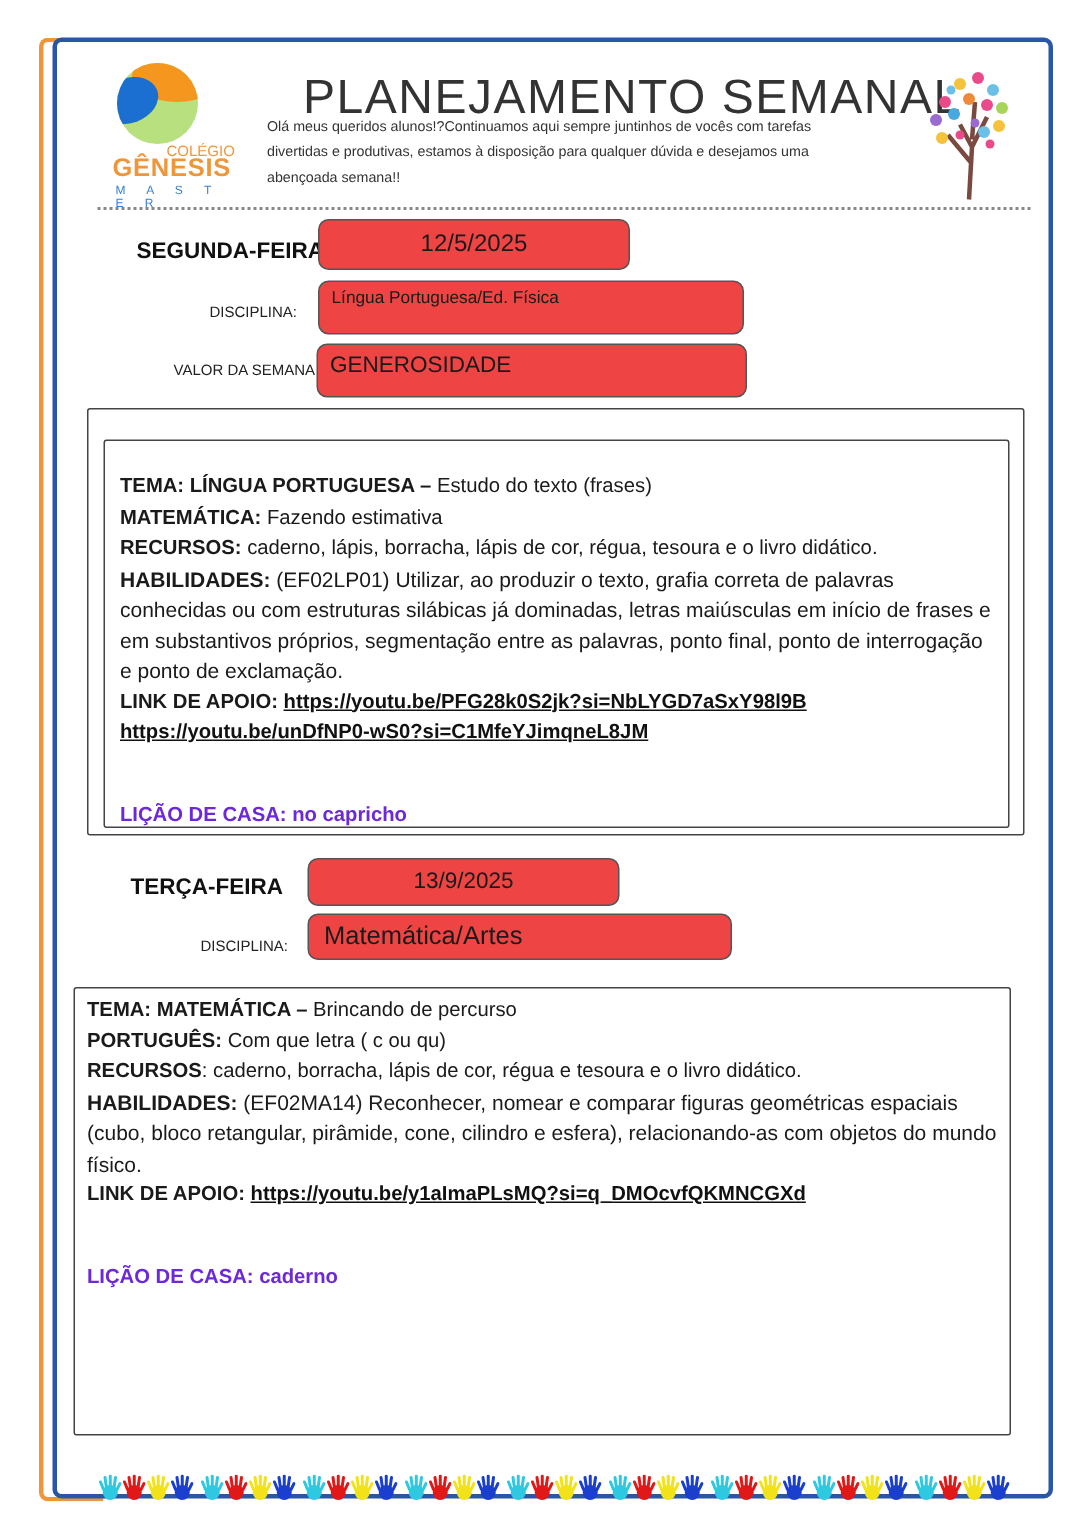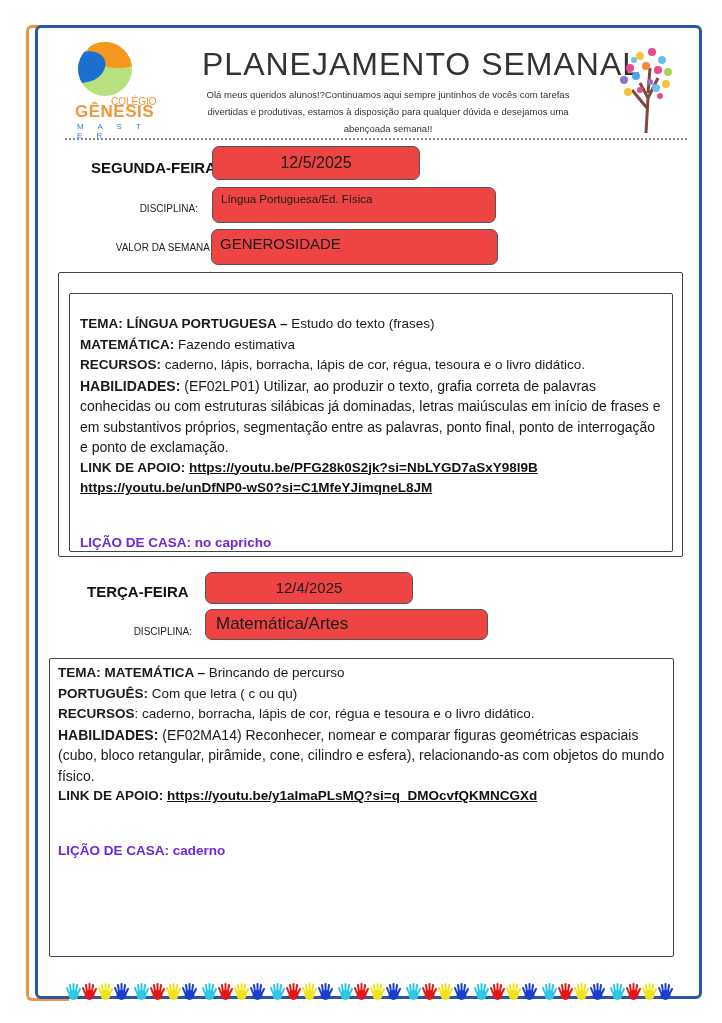--- a/index.html
+++ b/index.html
@@ -7,21 +7,21 @@
   .orange-frame { position: absolute; left: 26px; top: 25px; width: 40px; height: 970px; border: 3px solid #f0963a; border-right: none; border-radius: 6px 0 0 6px; }
   .blue-frame { position: absolute; left: 35px; top: 25px; width: 661px; height: 968px; border: 3px solid #2a56a8; border-radius: 6px; background: #fff; }
   .logo { position: absolute; left: 75px; top: 42px; width: 80px; height: 90px; }
   .logo-circle { position: absolute; left: 3px; top: 0; width: 54px; height: 54px; border-radius: 50%; overflow: hidden; background: #b8e07f; }
   .logo-circle .o { position: absolute; left: 10px; top: -8px; width: 60px; height: 34px; background: #f5961f; border-radius: 50%; }
   .logo-circle .b { position: absolute; left: -12px; top: 10px; width: 40px; height: 30px; background: #1a6fd0; border-radius: 50%; transform: rotate(-20deg); }
   .logo-colegio { position: absolute; left: 36px; top: 54px; font-size: 10px; color: #f0963a; }
   .logo-genesis { position: absolute; left: 0px; top: 60px; font-size: 17px; font-weight: bold; color: #f0963a; letter-spacing: 0.5px; }
   .logo-master { position: absolute; left: 2px; top: 80px; font-size: 8px; color: #3a7fd0; letter-spacing: 6px; }
   .title { position: absolute; left: 202px; top: 46px; font-size: 32px; color: #333; letter-spacing: 1px; }
-  .intro { position: absolute; left: 178px; top: 86px; width: 420px; font-size: 9.5px; line-height: 17px; text-align: center; color: #333; }
+  .intro { position: absolute; left: 178px; top: 76px; width: 420px; font-size: 9.5px; line-height: 17px; text-align: left; color: #333; }
   .tree { position: absolute; left: 610px; top: 38px; width: 70px; height: 96px; }
   .dots { position: absolute; left: 65px; top: 138px; width: 622px; border-top: 2px dotted #888; }
   .day-label { position: absolute; font-weight: bold; font-size: 15px; color: #111; }
   .small-label { position: absolute; font-size: 10px; color: #222; text-align: right; }
   .field { position: absolute; border: 1.5px solid #555; border-radius: 7px; background: #ef4444; box-sizing: border-box; }
   .outer-box { position: absolute; border: 1.5px solid #444; box-sizing: border-box; border-radius: 2px; }
   .inner-box { position: absolute; border: 1.5px solid #444; box-sizing: border-box; border-radius: 2px; padding: 20px 10px; font-size: 13.5px; line-height: 20.5px; }
   .b { font-weight: bold; }
   .lnk { font-weight: bold; text-decoration: underline; color: #111; }
   .red { color: #6d28d9; font-weight: bold; margin-top: 34px; }
@@ -88,21 +88,21 @@
   <div><span class="b">TEMA: LÍNGUA PORTUGUESA –</span><span> Estudo do texto (frases)</span></div>
   <div><span class="b">MATEMÁTICA:</span><span> Fazendo estimativa</span></div>
   <div><span class="b">RECURSOS:</span><span> caderno, lápis, borracha, lápis de cor, régua, tesoura e o livro didático.</span></div>
   <div class="hab"><span class="b">HABILIDADES:</span><span> (EF02LP01) Utilizar, ao produzir o texto, grafia correta de palavras conhecidas ou com estruturas silábicas já dominadas, letras maiúsculas em início de frases e em substantivos próprios, segmentação entre as palavras, ponto final, ponto de interrogação e ponto de exclamação.</span></div>
   <div><span class="b">LINK DE APOIO:</span> <a class="lnk">https://youtu.be/PFG28k0S2jk?si=NbLYGD7aSxY98l9B</a></div>
   <div><a class="lnk">https://youtu.be/unDfNP0-wS0?si=C1MfeYJimqneL8JM</a></div>
   <div class="red"><span>LIÇÃO DE CASA:</span><span>  no capricho</span></div>
 </div>
 
 <div class="day-label" style="left:87px; top:583px;">TERÇA-FEIRA</div>
-<div class="field" style="left:205px; top:572px; width:208px; height:32px; text-align:center; font-size:15px; line-height:29px;">12/4/2025</div>
+<div class="field" style="left:205px; top:572px; width:208px; height:32px; text-align:center; font-size:15px; line-height:29px;">13/9/2025</div>
 <div class="small-label" style="left:100px; top:626px; width:92px;">DISCIPLINA:</div>
 <div class="field" style="left:205px; top:609px; width:283px; height:31px; font-size:17px; padding:4px 10px;">Matemática/Artes</div>
 
 <div class="inner-box" style="left:49px; top:658px; width:625px; height:299px; padding:4px 8px;">
   <div><span class="b">TEMA: MATEMÁTICA –</span><span> Brincando de percurso</span></div>
   <div><span class="b">PORTUGUÊS:</span><span> Com que letra ( c ou qu)</span></div>
   <div><span class="b">RECURSOS</span><span>: caderno, borracha, lápis de cor, régua e tesoura e o livro didático.</span></div>
   <div class="hab"><span class="b">HABILIDADES:</span><span>  (EF02MA14) Reconhecer, nomear e comparar figuras geométricas espaciais (cubo, bloco retangular, pirâmide, cone, cilindro e esfera), relacionando-as com objetos do mundo físico.</span></div>
   <div><span class="b">LINK DE APOIO:</span> <a class="lnk">https://youtu.be/y1aImaPLsMQ?si=q_DMOcvfQKMNCGXd</a></div>
   <div class="red"><span>LIÇÃO DE CASA:</span><span> caderno</span></div>

